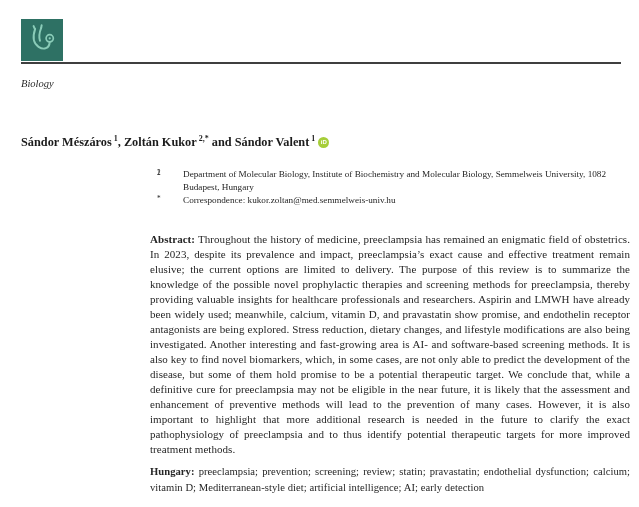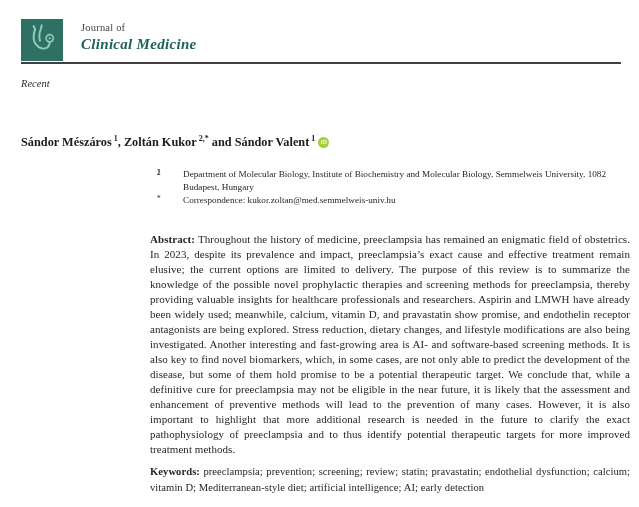--- a/index.html
+++ b/index.html
@@ -67,43 +67,39 @@
         <path d="M13 8 C 10 17, 11 25, 17 29 C 23 33, 29.5 31, 30 23.5"></path>
         <path d="M20 7 C 18 12, 17.2 17, 18.6 22"></path>
         <path d="M12.6 8 L 11.2 4.8"></path>
         <path d="M20 7 L 20.6 3.8"></path>
         <circle cx="30" cy="19" r="4.2" stroke-width="2"></circle>
       </g>
       <circle cx="30" cy="19" r="1.3" fill="currentColor"></circle>
     </svg>
   </div>
 
-  <div class="journal-names">
-    <div class="journal-name-top">Journal of</div>
-    <div class="journal-name-main">Clinical Medicine</div>
-  </div>
 
 
   <div class="header-rule"></div>
 
-  <div class="review-label">Recent</div>
+  <div class="review-label">Biology</div>
 
   <div class="authors"><span>Sándor Mészáros</span><sup>1</sup><span>, </span><span>Zoltán Kukor</span><sup>2,*</sup><span> and </span><span>Sándor Valent</span><sup>1</sup><span class="orcid-badge">iD</span></div>
 
   <div class="affiliations">
     <div class="affil-row">
       <span class="affil-marker">1</span>
     </div>
     <div class="affil-row">
       <span class="affil-marker">2</span>
       <span>Department of Molecular Biology, Institute of Biochemistry and Molecular Biology, Semmelweis University, 1082 Budapest, Hungary</span>
     </div>
     <div class="affil-row">
       <span class="affil-marker">*</span>
       <span>Correspondence: kukor.zoltan@med.semmelweis-univ.hu</span>
     </div>
   </div>
 
   <p class="abstract-block"><span class="lbl">Abstract:</span> <span>Throughout the history of medicine, preeclampsia has remained an enigmatic field of obstetrics. In 2023, despite its prevalence and impact, preeclampsia’s exact cause and effective treatment remain elusive; the current options are limited to delivery. The purpose of this review is to summarize the knowledge of the possible novel prophylactic therapies and screening methods for preeclampsia, thereby providing valuable insights for healthcare professionals and researchers. Aspirin and LMWH have already been widely used; meanwhile, calcium, vitamin D, and pravastatin show promise, and endothelin receptor antagonists are being explored. Stress reduction, dietary changes, and lifestyle modifications are also being investigated. Another interesting and fast-growing area is AI- and software-based screening methods. It is also key to find novel biomarkers, which, in some cases, are not only able to predict the development of the disease, but some of them hold promise to be a potential therapeutic target. We conclude that, while a definitive cure for preeclampsia may not be eligible in the near future, it is likely that the assessment and enhancement of preventive methods will lead to the prevention of many cases. However, it is also important to highlight that more additional research is needed in the future to clarify the exact pathophysiology of preeclampsia and to thus identify potential therapeutic targets for more improved treatment methods.</span></p>
 
-  <p class="keywords-block"><span class="lbl">Keywords:</span> <span>preeclampsia; prevention; screening; review; statin; pravastatin; endothelial dysfunction; calcium; vitamin D; Mediterranean-style diet; artificial intelligence; AI; early detection</span></p>
+  <p class="keywords-block"><span class="lbl">Hungary:</span> <span>preeclampsia; prevention; screening; review; statin; pravastatin; endothelial dysfunction; calcium; vitamin D; Mediterranean-style diet; artificial intelligence; AI; early detection</span></p>
 
 </div>
 
 </body></html>

